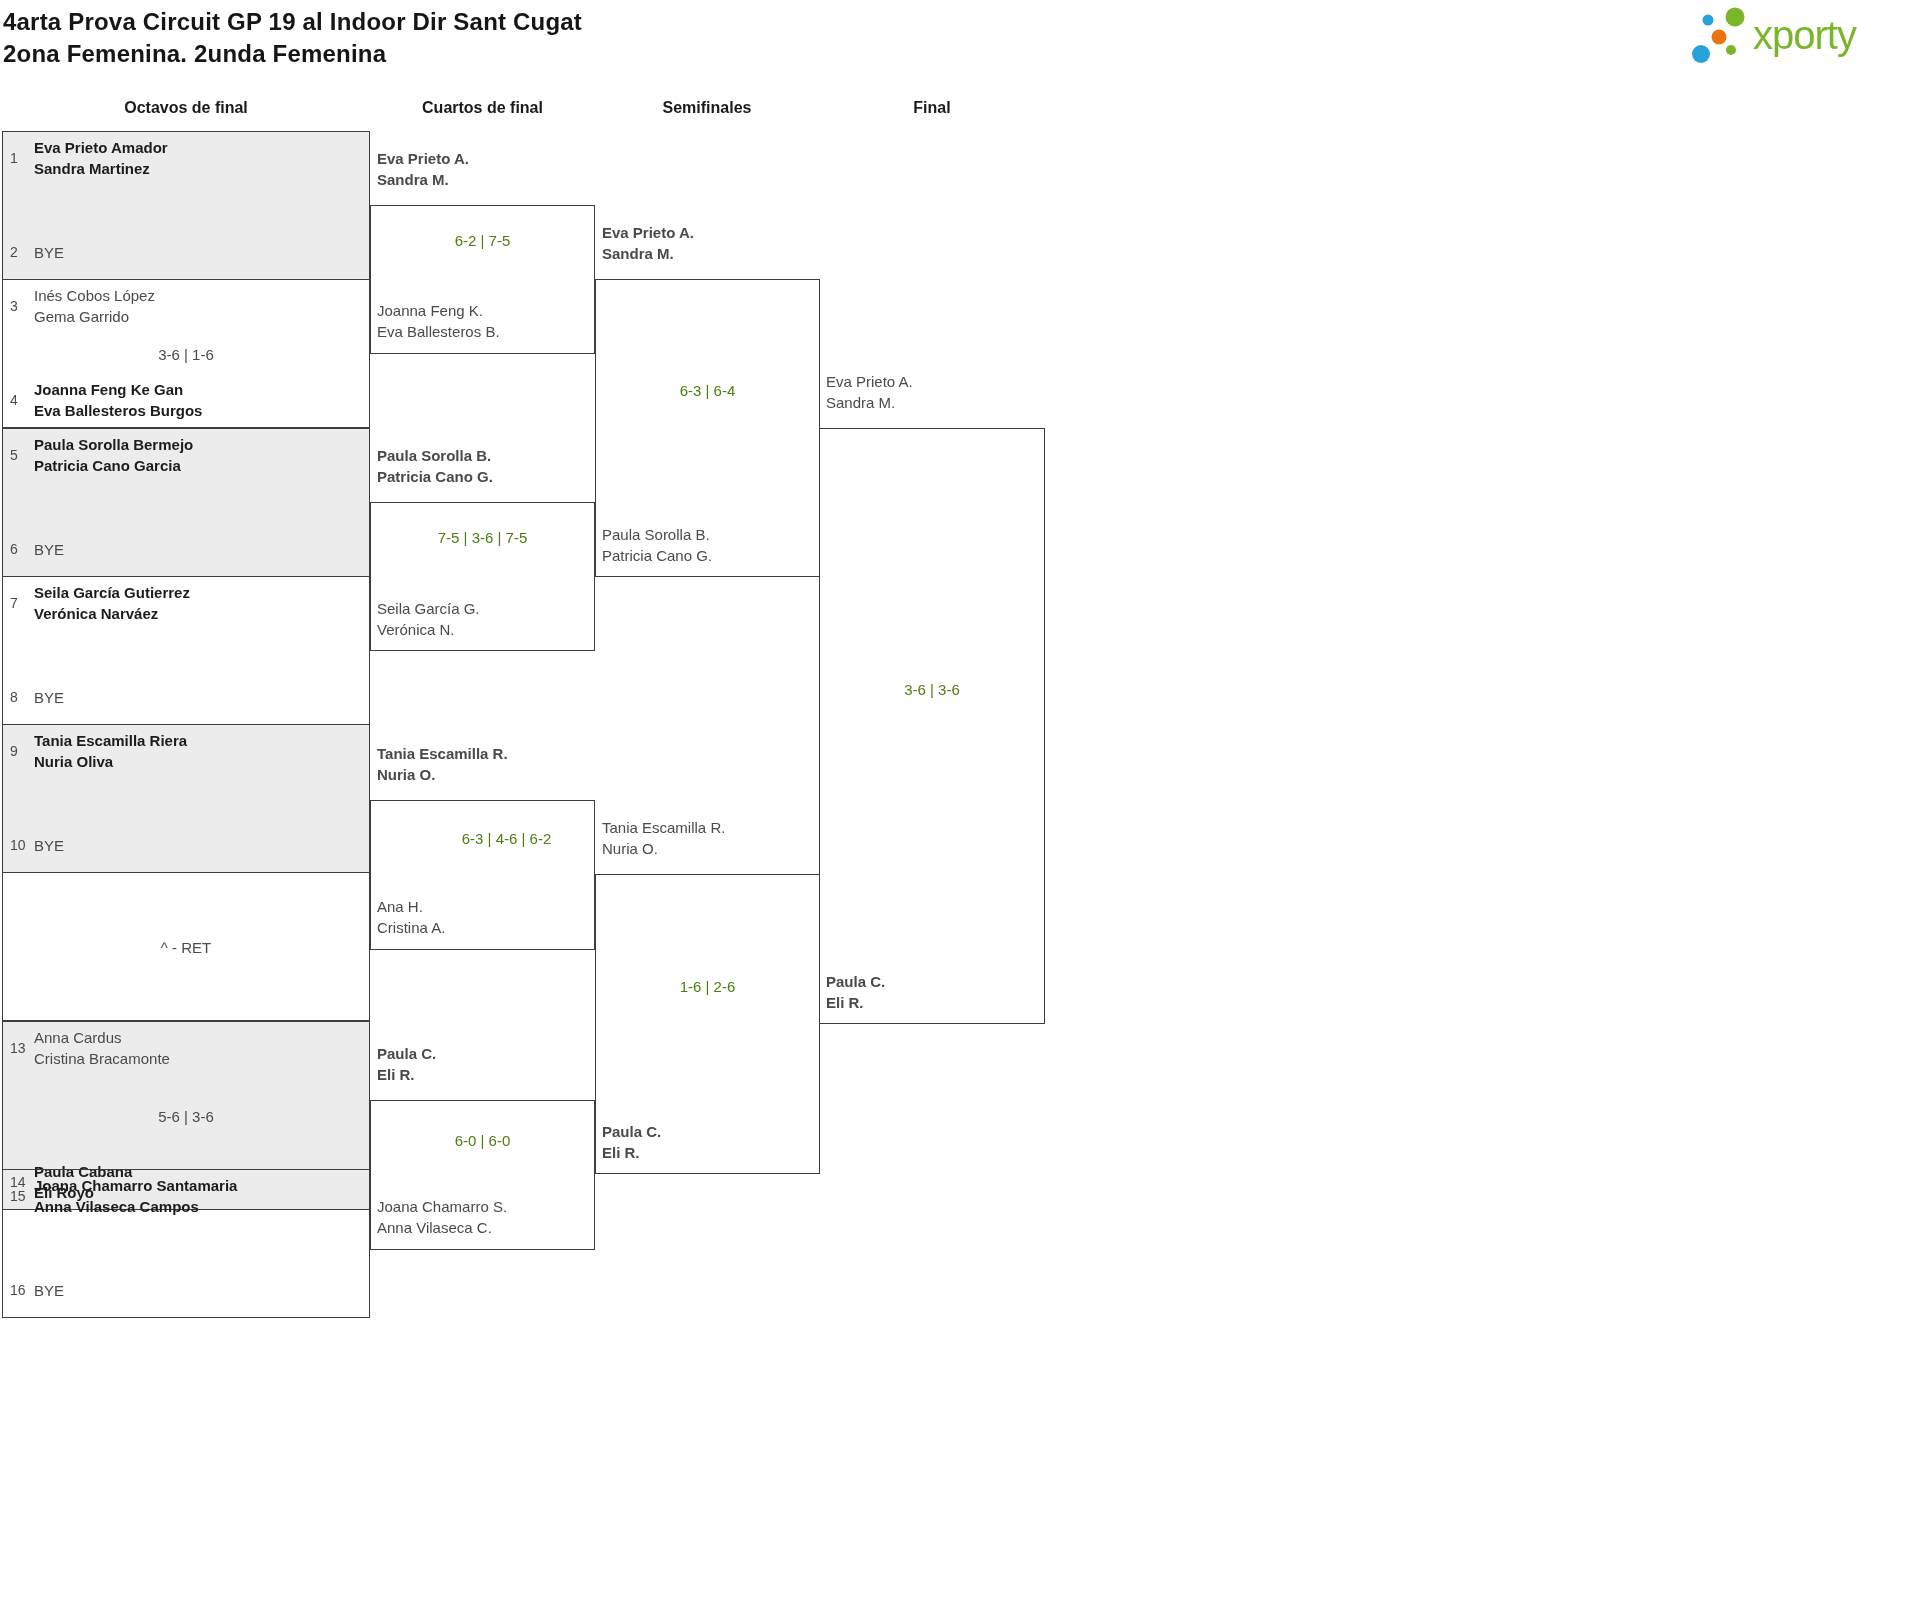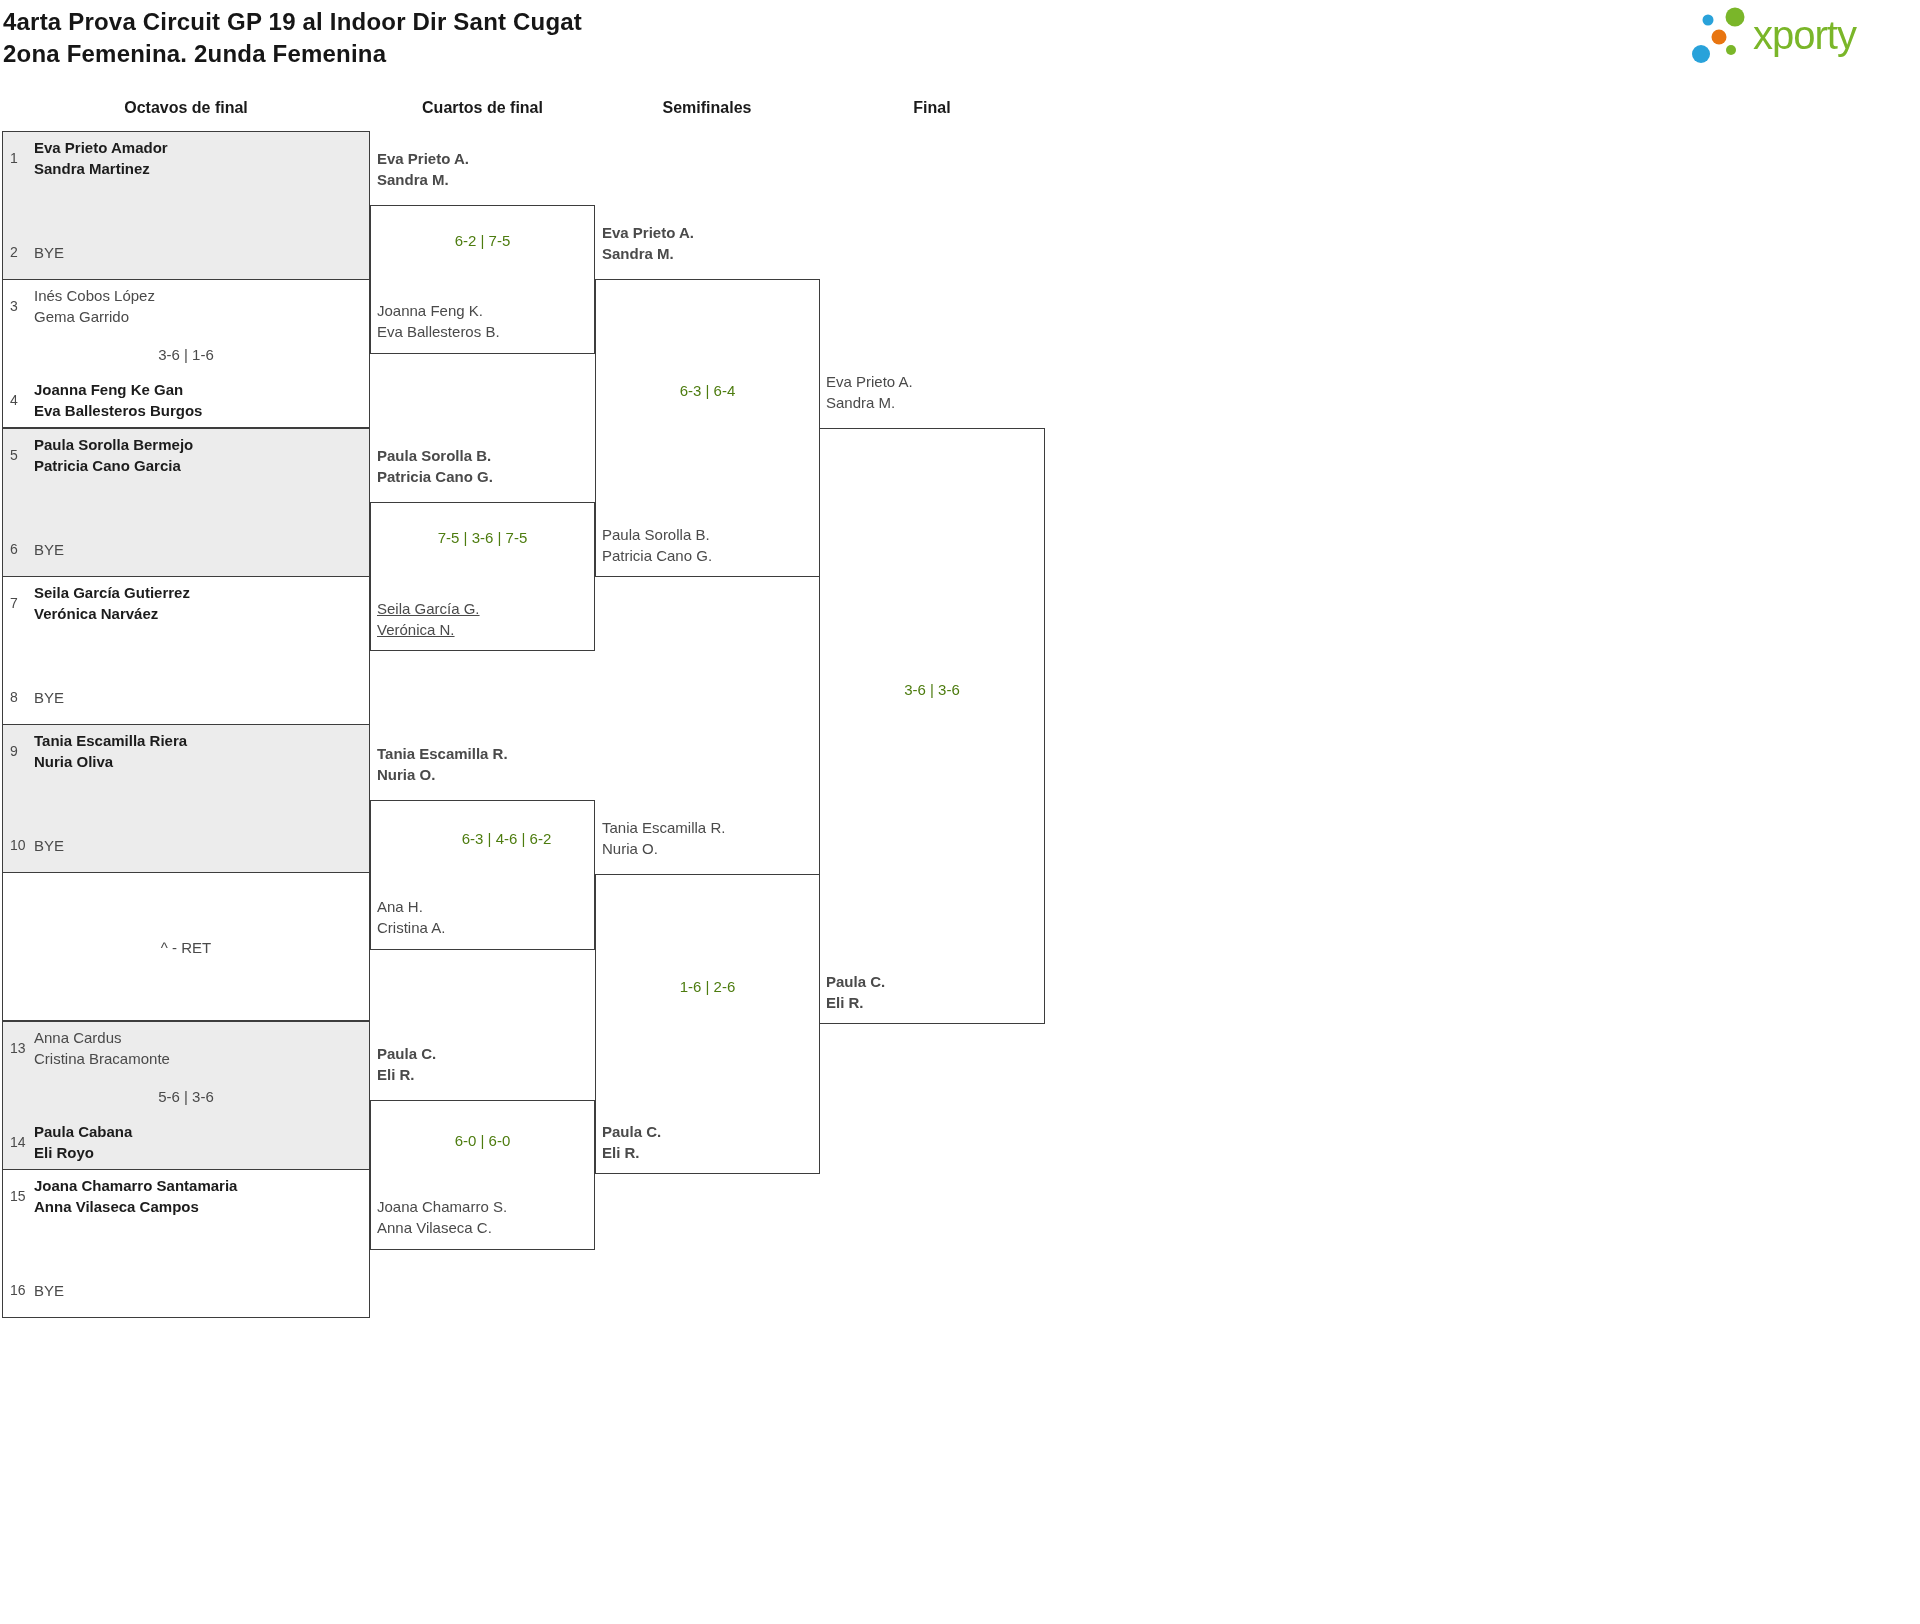--- a/index.html
+++ b/index.html
@@ -116,21 +116,21 @@
     <div class="slot bot">
         <span class="seed">10</span>
         <span class="tname">BYE</span>
       </div>
   </div>
 
   <div class="mbox" style="left:2px;top:872px;width:368px;height:149px;">
     <div class="mscore">^ - RET</div>
   </div>
 
-  <div class="mbox shaded" style="left:2px;top:1021px;width:368px;height:149px;">
+  <div class="mbox shaded" style="left:2px;top:1021px;width:368px;height:189px;">
     <div class="slot top">
         <span class="seed">13</span>
         <span class="tname">Anna Cardus
 Cristina Bracamonte</span>
       </div>
     <div class="mscore">5-6 | 3-6</div>
     <div class="slot bot">
         <span class="seed">14</span>
         <span class="tname b">Paula Cabana
 Eli Royo</span>
@@ -154,21 +154,21 @@
   <div class="pair b" style="left:377px;top:148px;">Eva Prieto A.
 Sandra M.</div>
   <div class="rscore" style="left:370px;top:232px;width:225px;">6-2 | 7-5</div>
   <div class="pair" style="left:377px;top:300px;">Joanna Feng K.
 Eva Ballesteros B.</div>
 
   <div class="mbox" style="left:370px;top:502px;width:225px;height:149px;"></div>
   <div class="pair b" style="left:377px;top:445px;">Paula Sorolla B.
 Patricia Cano G.</div>
   <div class="rscore" style="left:370px;top:529px;width:225px;">7-5 | 3-6 | 7-5</div>
-  <div class="pair" style="left:377px;top:598px;text-decoration:underline;">Seila García G.
+  <div class="pair" style="left:377px;top:598px;">Seila García G.
 Verónica N.</div>
 
   <div class="mbox" style="left:370px;top:800px;width:225px;height:150px;"></div>
   <div class="pair b" style="left:377px;top:743px;">Tania Escamilla R.
 Nuria O.</div>
   <div class="rscore" style="left:370px;top:830px;width:225px;padding-left:24px;">6-3 | 4-6 | 6-2</div>
   <div class="pair" style="left:377px;top:896px;">Ana H.
 Cristina A.</div>
 
   <div class="mbox" style="left:370px;top:1100px;width:225px;height:150px;"></div>

